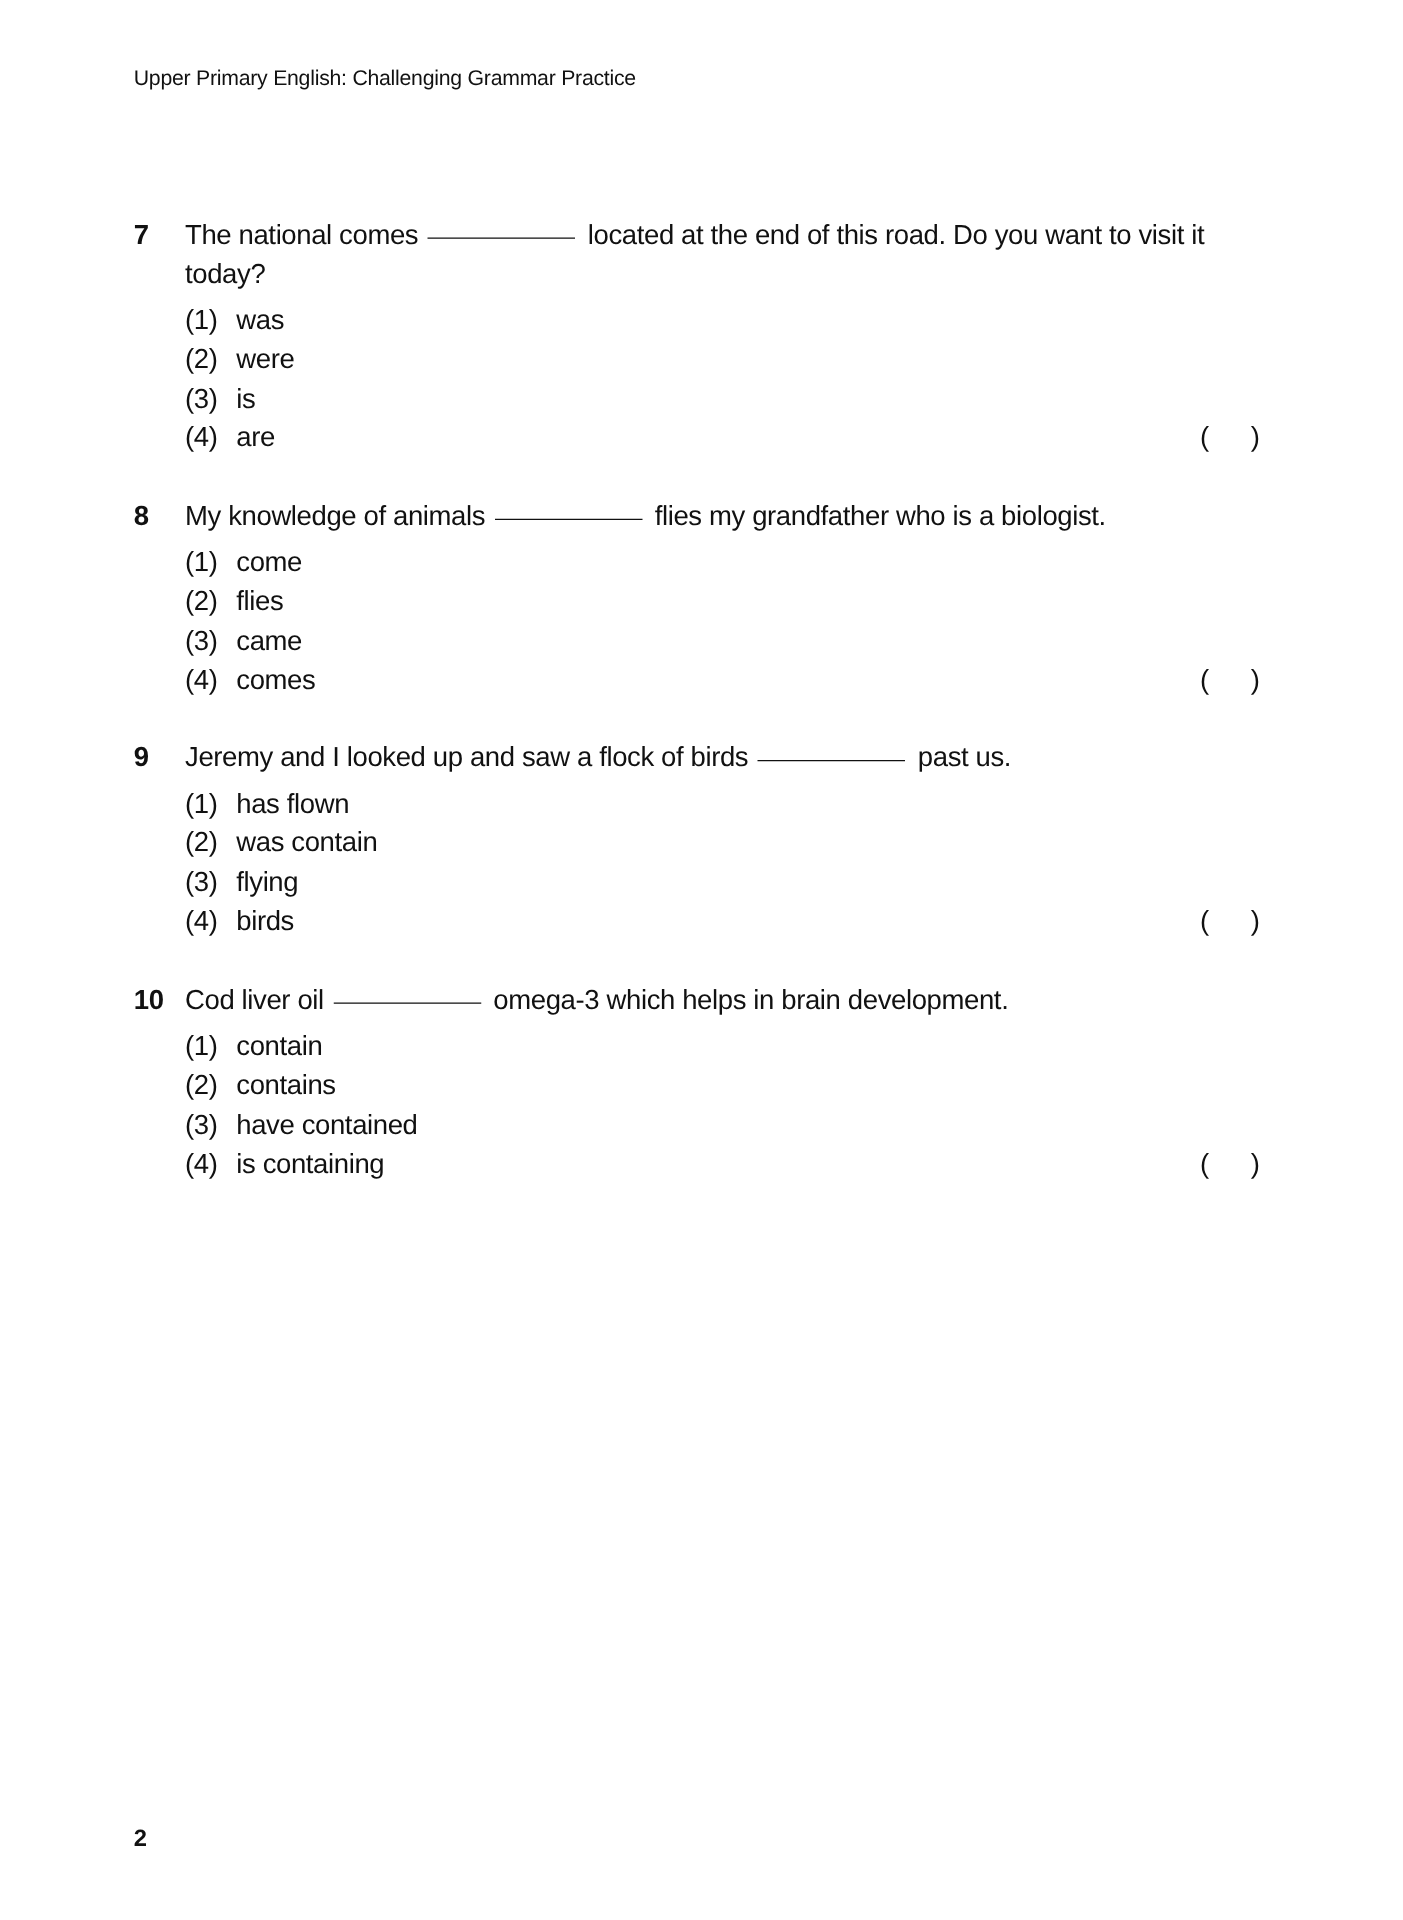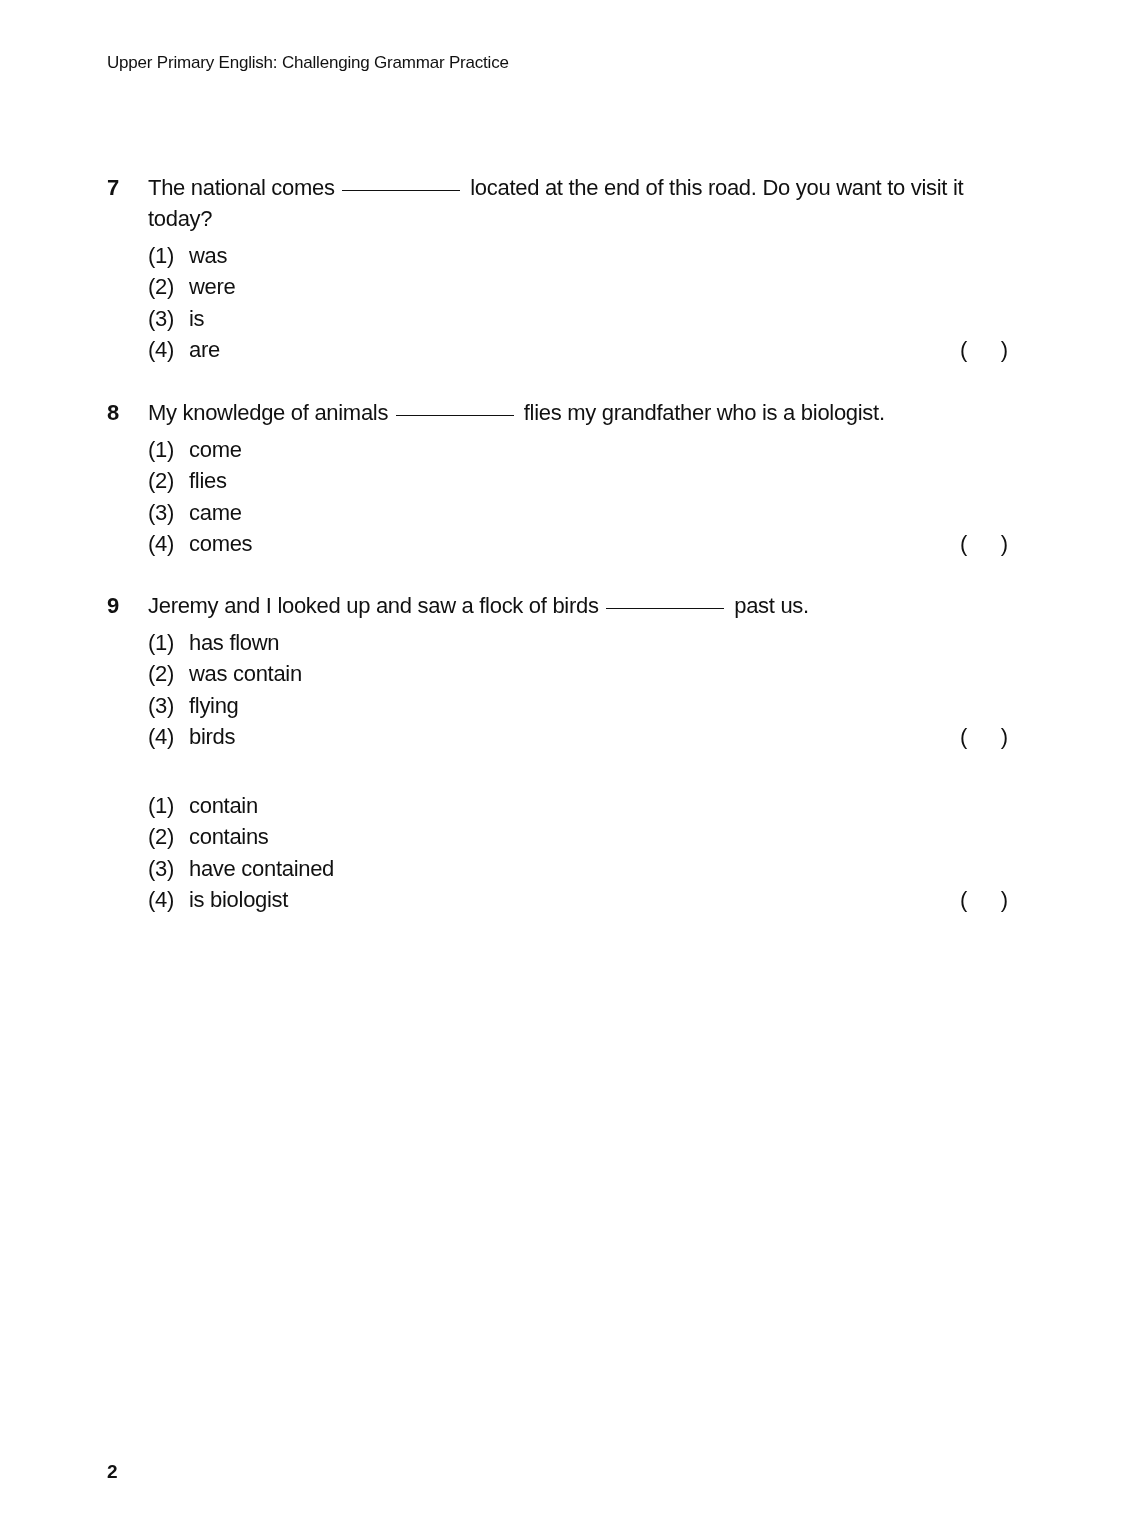--- a/index.html
+++ b/index.html
@@ -170,36 +170,42 @@
         <span>birds</span>
       </li>
     <div class="answer-bracket">
       <span>(</span>
       <span>)</span>
     </div>
   </ul>
 </div>
 
 <div class="question" style="top:784px;">
+  <div class="q-stem">
+    <span class="q-number">10</span>
+    <span>Cod liver oil</span>
+    <span class="blank"></span>
+    <span>omega-3 which helps in brain development.</span>
+  </div>
   <ul class="options">
     <li class="option">
         <span class="option-num">(1)</span>
         <span>contain</span>
       </li>
     <li class="option">
         <span class="option-num">(2)</span>
         <span>contains</span>
       </li>
     <li class="option">
         <span class="option-num">(3)</span>
         <span>have contained</span>
       </li>
     <li class="option">
         <span class="option-num">(4)</span>
-        <span>is biologist</span>
+        <span>is containing</span>
       </li>
     <div class="answer-bracket">
       <span>(</span>
       <span>)</span>
     </div>
   </ul>
 </div>
 
 <div class="page-number">2</div>
 

